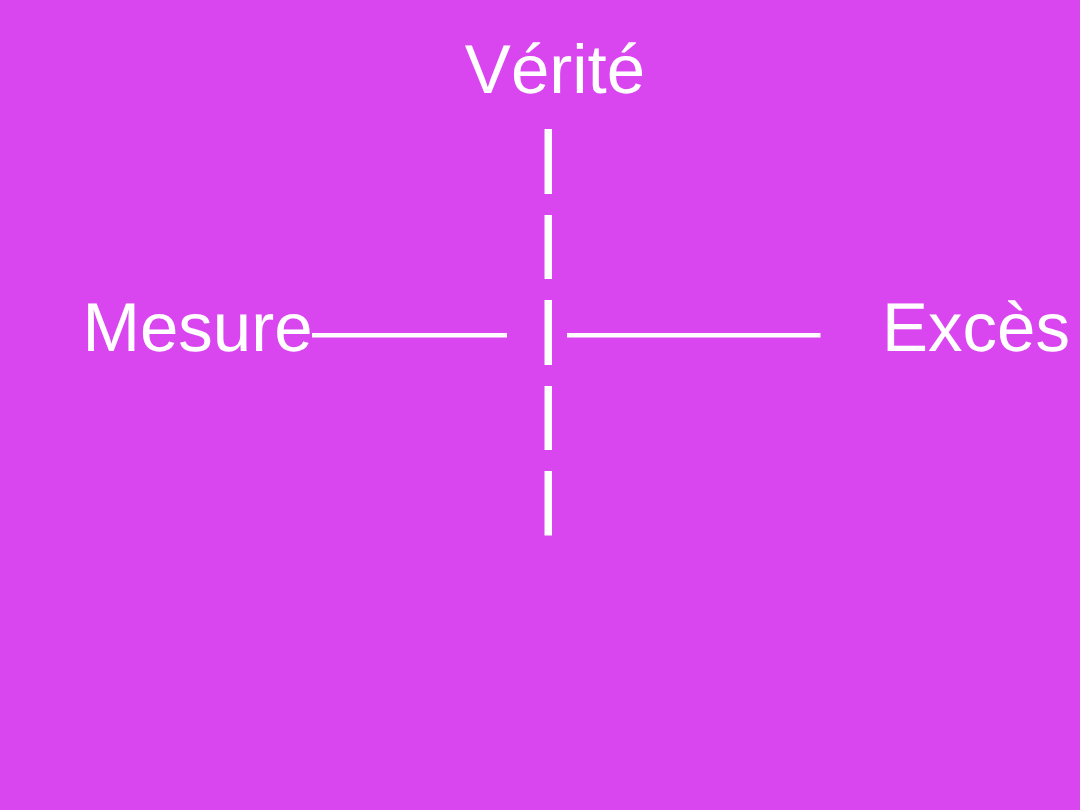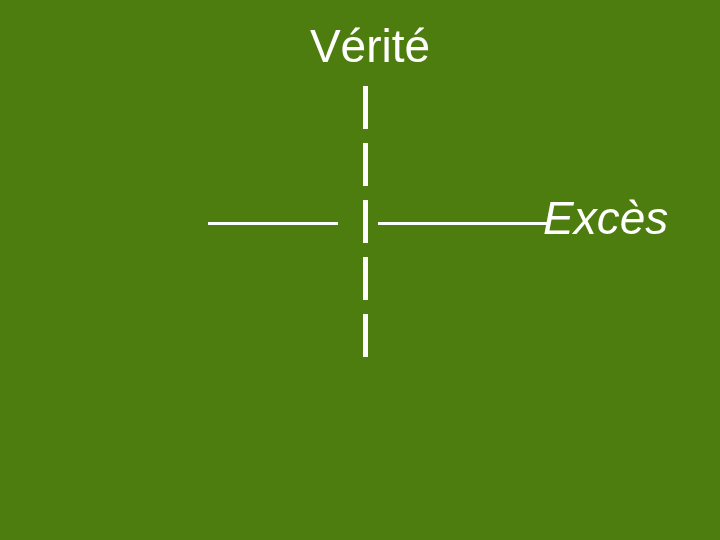--- a/index.html
+++ b/index.html
@@ -3,21 +3,21 @@
 <meta charset="utf-8">
 <style>
   html, body {
     margin: 0;
     padding: 0;
   }
   .canvas {
     position: relative;
     width: 720px;
     height: 540px;
-    background: #4d7c0f;
+    background: #d946ef;
     overflow: hidden;
     font-family: "Liberation Sans", sans-serif;
   }
   .axis-label {
     position: absolute;
     color: #ffffff;
     font-size: 46px;
     line-height: 1;
     white-space: nowrap;
   }
@@ -48,30 +48,31 @@
     background: repeating-linear-gradient(
       to bottom,
       #ffffff 0px,
       #ffffff 43px,
       transparent 43px,
       transparent 57px
     );
   }
   .label-top    { left: 370px; top: 23px; }
   .label-left   { left: 55px;  top: 195px; }
-  .label-right  { left: 543px; top: 195px; font-style: italic; }
+  .label-right  { left: 588px; top: 195px; }
   .label-bottom { left: 365px; top: 368px; }
 </style>
 </head>
 <body>
 
 <div class="canvas">
 
   <div class="axis-label label-top label-centered">Vérité</div>
 
+  <div class="axis-label label-left">Mesure</div>
 
   <div class="axis-label label-right">Excès</div>
 
 
   <div class="v-dashed-line"></div>
 
   <div class="h-line h-line-left"></div>
 
   <div class="h-line h-line-right"></div>
 

